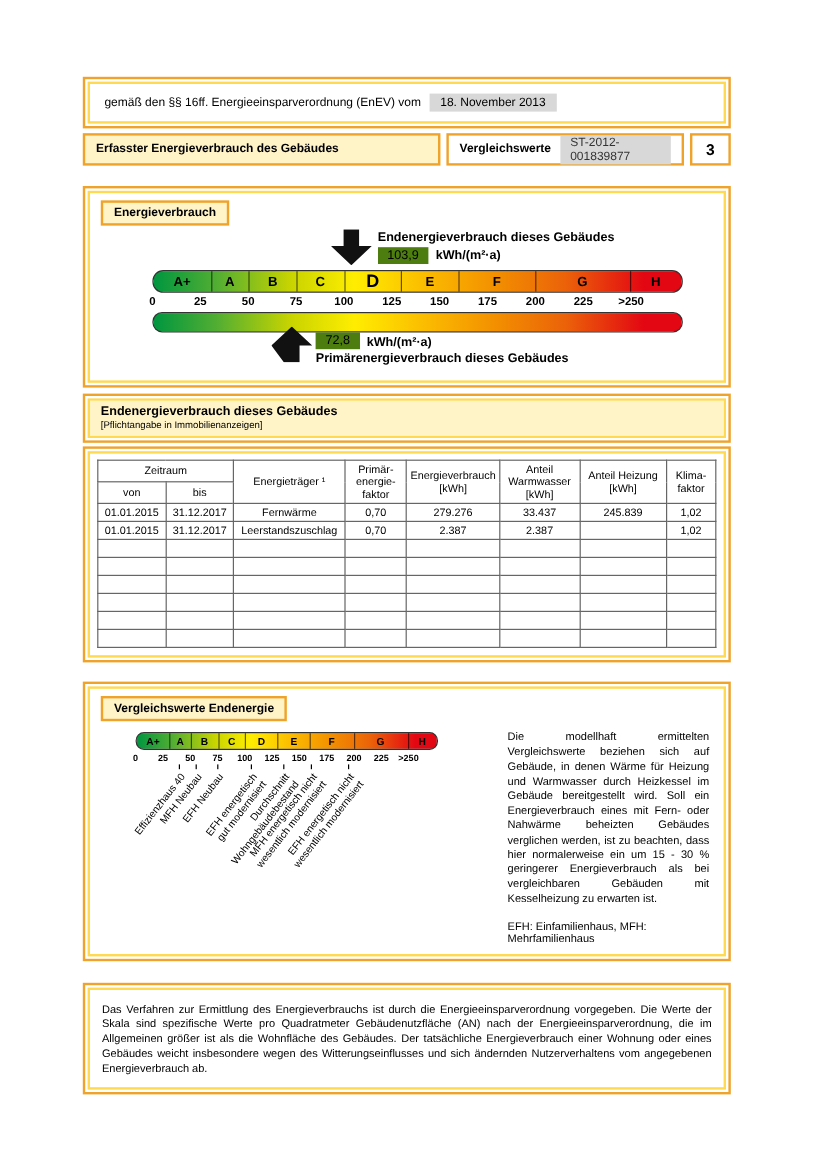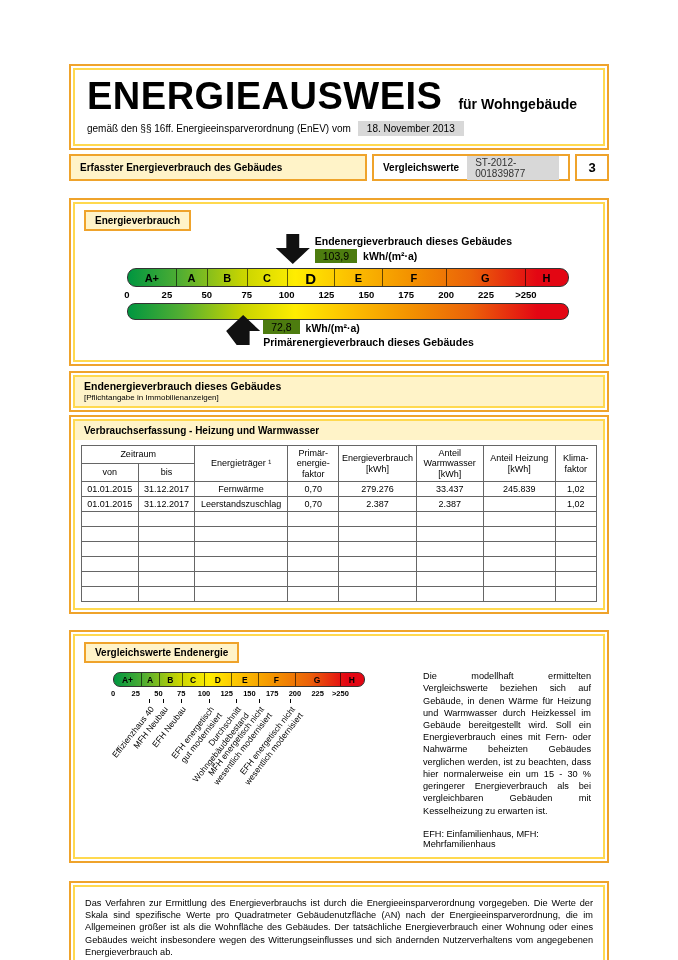--- a/index.html
+++ b/index.html
@@ -103,24 +103,20 @@
   .erl-text { font-size:9.2px; text-align:justify; line-height:1.33; margin:5px 2px 2px; }
 </style>
 </head>
 <body>
 
 <div class="page">
   <div class="content">
 
     <div class="obox">
       <div class="obox-inner header-inner">
-        <div class="title-row">
-          <span class="main-title">ENERGIEAUSWEIS</span>
-          <span class="sub-title">für Wohngebäude</span>
-        </div>
         <div class="law-row">
           <span>gemäß den §§ 16ff. Energieeinsparverordnung (EnEV) vom</span>
           <span class="chip law-chip">18. November 2013</span>
         </div>
       </div>
     </div>
 
     <div class="meta-row">
       <div class="meta-left">
         <span>Erfasster Energieverbrauch des Gebäudes</span>
@@ -195,21 +191,20 @@
       <div class="obox-inner endbox-inner">
         <div class="endbox-left">
           <div class="endbox-title">Endenergieverbrauch dieses Gebäudes</div>
           <div class="endbox-sub">[Pflichtangabe in Immobilienanzeigen]</div>
         </div>
       </div>
     </div>
 
     <div class="obox section-verbrauch">
       <div class="obox-inner">
-        <div class="bar-title">Verbrauchserfassung - Heizung und Warmwasser</div>
         <div class="table-wrap">
           <table>
             <colgroup>
               <col style="width:11%">
                 <col style="width:11%">
                 <col style="width:18%">
                 <col style="width:10%">
               <col style="width:15%">
                 <col style="width:13%">
                 <col style="width:14%">

